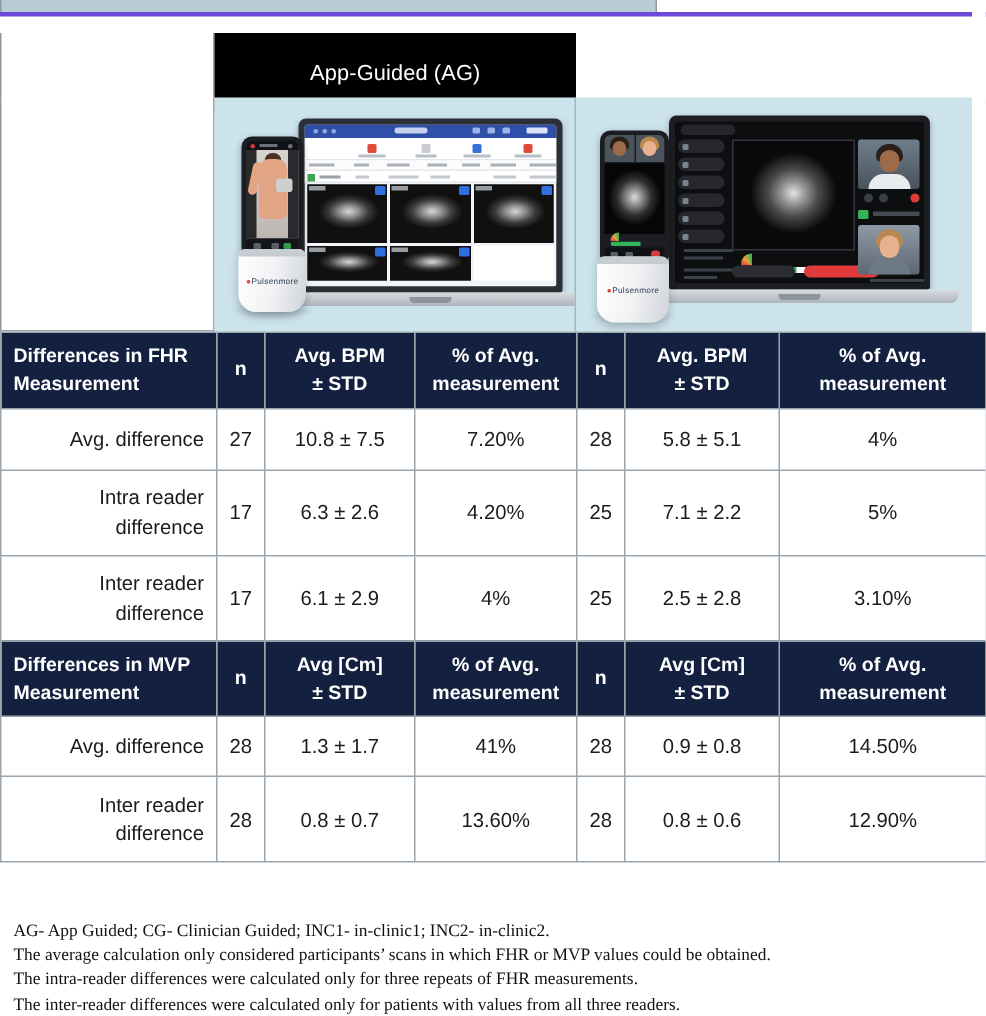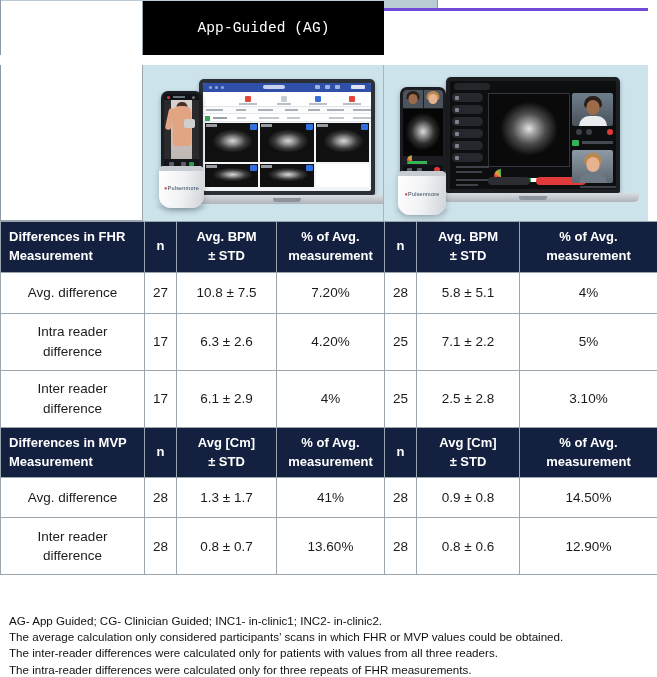--- a/index.html
+++ b/index.html
@@ -31,24 +31,23 @@
   }
   .right-white-edge {
     position: absolute; top: 0; right: 0;
     width: 9px; height: 221px;
     background: #ffffff;
     z-index: 6;
   }
 
   
   .banner-row {
-    position: absolute; top: 1px; left: 0;
+    position: absolute; top: 22px; left: 0;
     width: 578px; height: 54px;
     display: flex;
-    font-family: Liberation Mono, monospace;
   }
   .banner-blank {
     width: 143px; height: 100%;
     background: #ffffff;
     border-left: 1px solid #8e9aa3;
     border-right: 1px solid #9aa5ae;
   }
   .banner-ag {
     width: 241px; height: 100%;
     background: #000000;
@@ -266,42 +265,42 @@
   }
   tr.hdr td {
     background: #14203f;
     color: #ffffff;
     font-weight: bold;
     font-size: 13px;
     padding: 6px 0;
   }
   tr.hdr td.lbl { text-align: left; padding-left: 8px; line-height: 1.45; }
   tr.hdr td.ctr { text-align: center; line-height: 1.45; }
-  tr.body td.lbl { text-align: center; padding: 8px; line-height: 1.45; }
+  tr.body td.lbl { text-align: right; padding: 8px; line-height: 1.45; }
   tr.body td.ctr { text-align: center; }
   tr.body td { background: #ffffff; }
   .c-label { width: 144px; }
   .c-n     { width: 32px; }
   .c-avg   { width: 100px; }
   .c-pct   { width: 108px; }
   .c-n2    { width: 32px; }
   .c-avg2  { width: 103px; }
   .c-pct2  { width: 138px; }
 
   
   .footnote {
     position: absolute; left: 0; bottom: 0;
     width: 657px; height: 74px;
     background: #ffffff;
     padding: 10px 8px 0 9px;
     font-size: 11.6px;
     color: #111111;
     line-height: 1.40;
   }
-  .footnote div { white-space: nowrap; }
+  .footnote div { white-space: nowrap; font-family: Liberation Serif, serif; }
 </style>
 </head>
 <body>
 
 <div id="root">
 
   <div class="top-strip"></div>
   <div class="purple-rule"></div>
   <div class="right-white-edge"></div>
 
@@ -625,17 +624,17 @@
         <td class="ctr">28</td>
         <td class="ctr">0.8 ± 0.6</td>
         <td class="ctr">12.90%</td>
       </tr>
     </tbody>
   </table>
 
   <div class="footnote">
     <div>AG- App Guided; CG- Clinician Guided; INC1- in-clinic1; INC2- in-clinic2.</div>
     <div>The average calculation only considered participants’ scans in which FHR or MVP values could be obtained.</div>
+    <div>The intra-reader differences were calculated only for three repeats of FHR measurements.</div>
     <div>The inter-reader differences were calculated only for patients with values from all three readers.</div>
-    <div>The intra-reader differences were calculated only for three repeats of FHR measurements.</div>
   </div>
 
 </div>
 
 </body></html>

